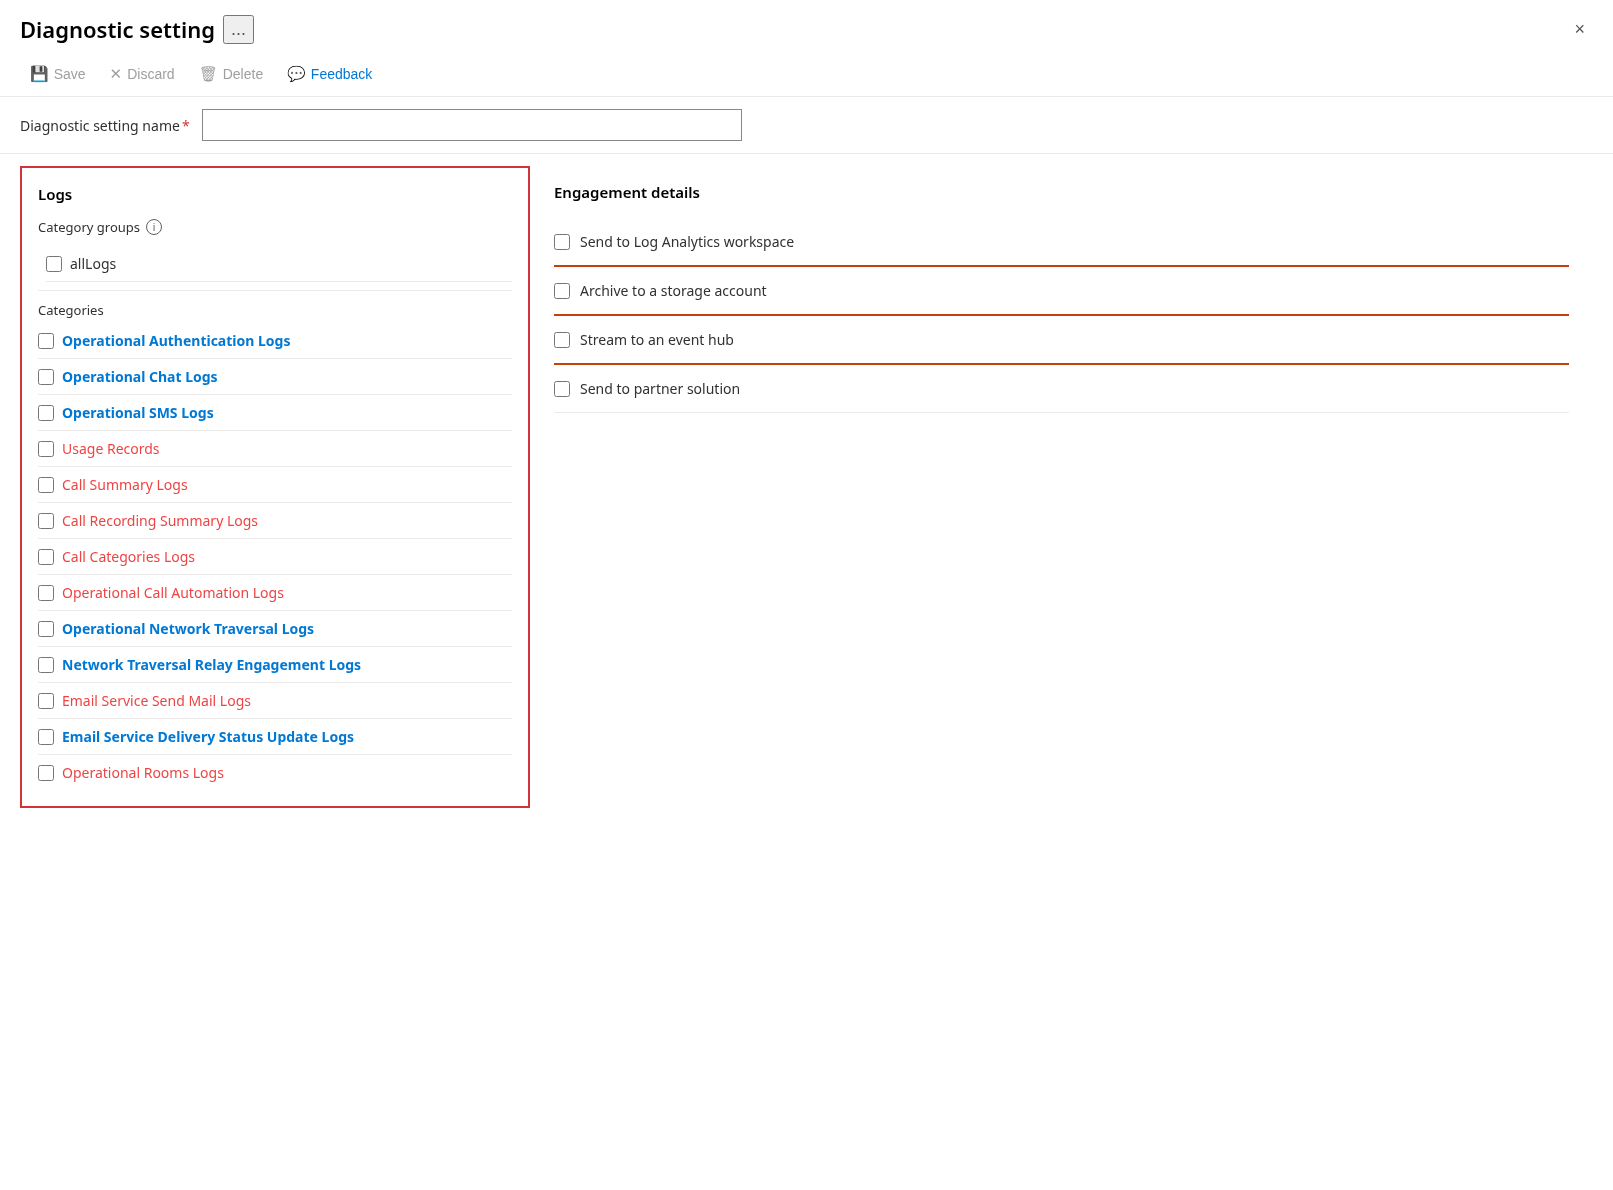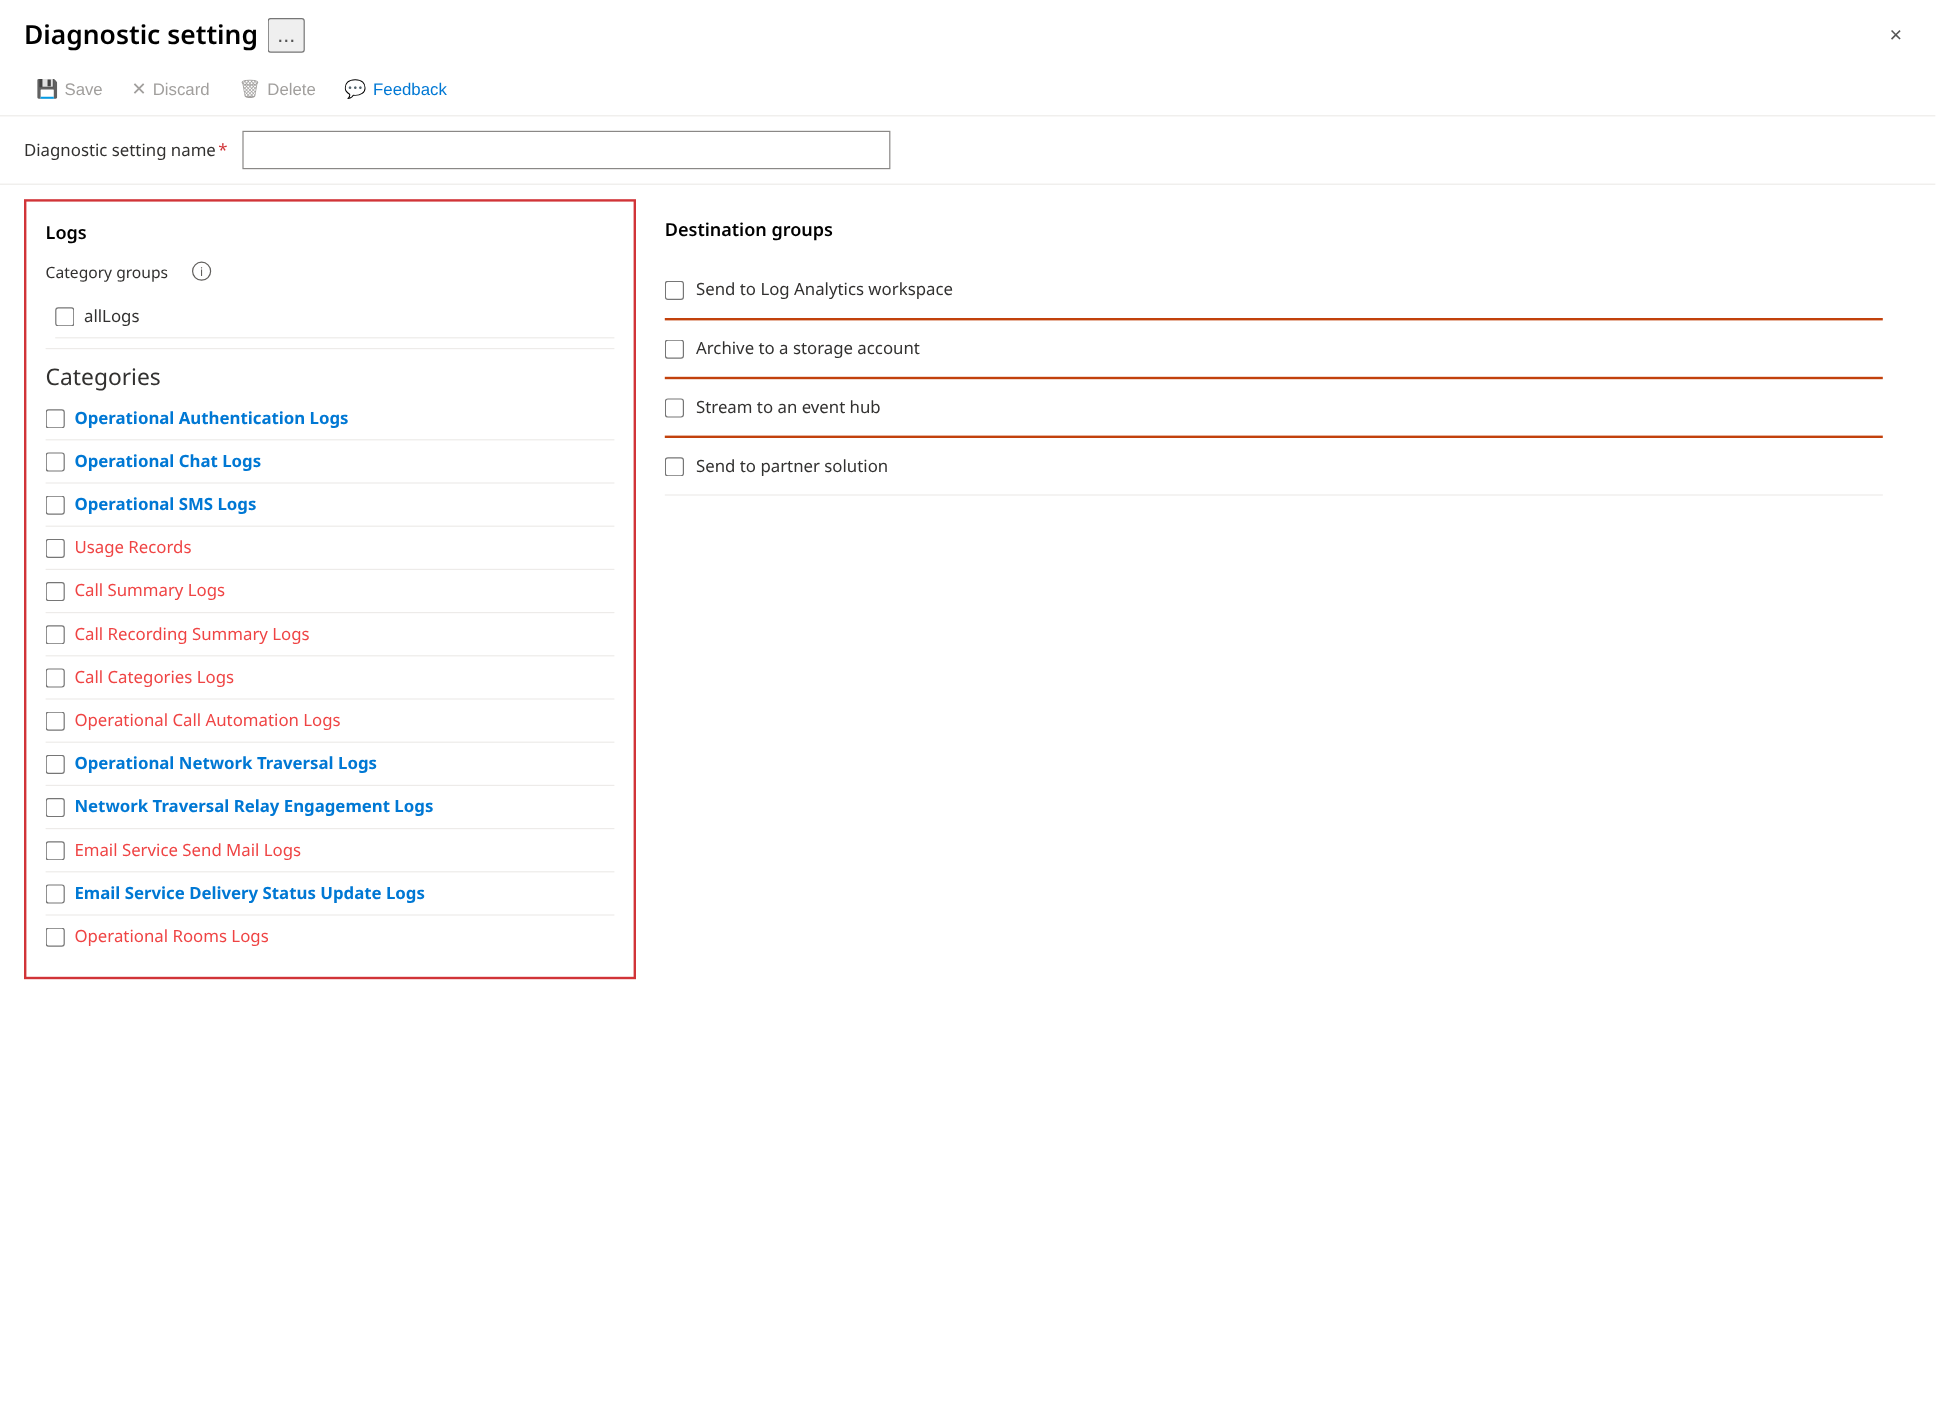--- a/index.html
+++ b/index.html
@@ -104,21 +104,22 @@
       font-size: 15px;
       font-weight: 600;
       margin-bottom: 14px;
       color: #000;
     }
     .category-group-label {
       font-size: 13px;
       color: #323130;
       margin-bottom: 10px;
       display: flex;
-      gap: 20px;
+      align-items: center;
+      gap: 6px;
     }
     .info-icon {
       display: inline-flex;
       align-items: center;
       justify-content: center;
       width: 16px;
       height: 16px;
       border-radius: 50%;
       border: 1px solid #605e5c;
       font-size: 10px;
@@ -148,21 +149,21 @@
       margin-left: 8px;
       margin-bottom: 6px;
     }
     .alllogs-row .checkbox-label { color: #323130; }
     .section-divider {
       border: none;
       border-top: 1px solid #edebe9;
       margin: 8px 0;
     }
     .categories-label {
-      font-size: 19px;
+      font-size: 13px;
       color: #323130;
       margin: 10px 0 4px 0;
     }
     .destination-panel {
       flex: 1;
       padding: 16px 24px;
       margin-top: 12px;
     }
     .destination-title {
       font-size: 15px;
@@ -295,21 +296,21 @@
           <label for="cat12" class="checkbox-label blue">Email Service Delivery Status Update Logs</label>
         </div>
         <div class="checkbox-row">
           <input type="checkbox" id="cat14" style="">
           <label for="cat14" class="checkbox-label">Operational Rooms Logs</label>
         </div>
       </div>
   </div>
 
   <div class="destination-panel">
-    <div class="destination-title">Destination groups</div>
+    <div class="destination-title">Engagement details</div>
     <div id="destinations-list">
         <div class="dest-row">
           <input type="checkbox" id="dest1" style="">
           <label for="dest1" class="dest-label">Send to Log Analytics workspace</label>
         </div>
         <div class="dest-row">
           <input type="checkbox" id="dest2" style="">
           <label for="dest2" class="dest-label">Archive to a storage account</label>
         </div>
         <div class="dest-row">

